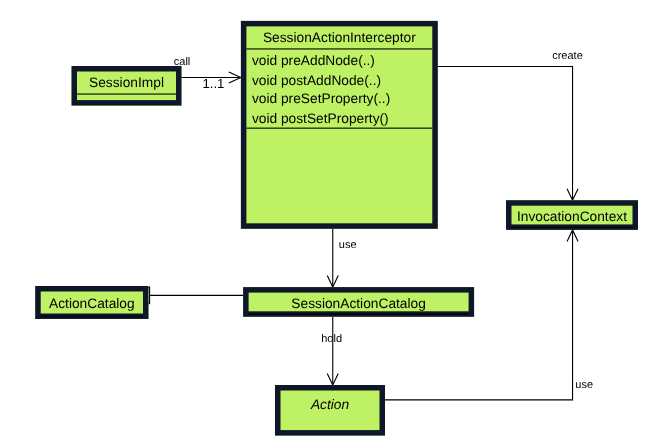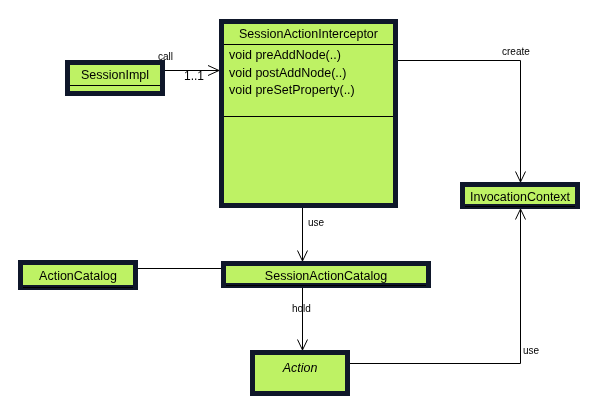--- a/index.html
+++ b/index.html
@@ -69,21 +69,21 @@
     white-space: nowrap;
   }
   
   #box-session-impl            { left: 18px;  top: 60px;  width: 100px; height: 36px; margin-left: 47px; }
   #box-session-impl .uml-title { height: 20px; }
   #box-interceptor             { left: 219px; top: 19px;  width: 179px; height: 189px; }
   #box-interceptor .uml-title  { height: 20px; }
   #box-interceptor .uml-methods{ height: 69px; } 
   #box-invocation-context            { left: 460px; top: 182px; width: 120px; height: 27px; }
   #box-invocation-context .uml-title { height: 19px; }
-  #box-action-catalog            { left: 18px;  top: 260px; width: 120px; height: 30px; }
+  #box-action-catalog            { left: 32px;  top: 260px; width: 103px; height: 30px; }
   #box-action-catalog .uml-title { height: 22px; }
   #box-session-action-catalog            { left: 221px; top: 261px; width: 210px; height: 27px; }
   #box-session-action-catalog .uml-title { height: 19px; }
   #box-action            { left: 250px; top: 350px; width: 100px; height: 46px; }
   #box-action .uml-title { height: 26px; }
   
   #label-call        { left: 158px; top: 50px;  }
   #label-call-mult   { left: 184px; top: 70px;  }
   #label-create      { left: 502px; top: 45px;  }
   #label-use-top     { left: 308px; top: 216px; }
@@ -132,20 +132,21 @@
     <div class="uml-title">SessionImpl</div>
     <div class="uml-empty"></div>
   </div>
 
   <div class="uml-box" id="box-interceptor">
     <div class="uml-title">SessionActionInterceptor</div>
     <div class="uml-methods">
       <div>void preAddNode(..)</div>
       <div>void postAddNode(..)</div>
       <div>void preSetProperty(..)</div>
+      <div>void postSetProperty()</div>
 
     </div>
     <div class="uml-empty"></div>
   </div>
 
   <div class="uml-box" id="box-invocation-context">
     <div class="uml-title">InvocationContext</div>
     <div class="uml-empty"></div>
   </div>
 

